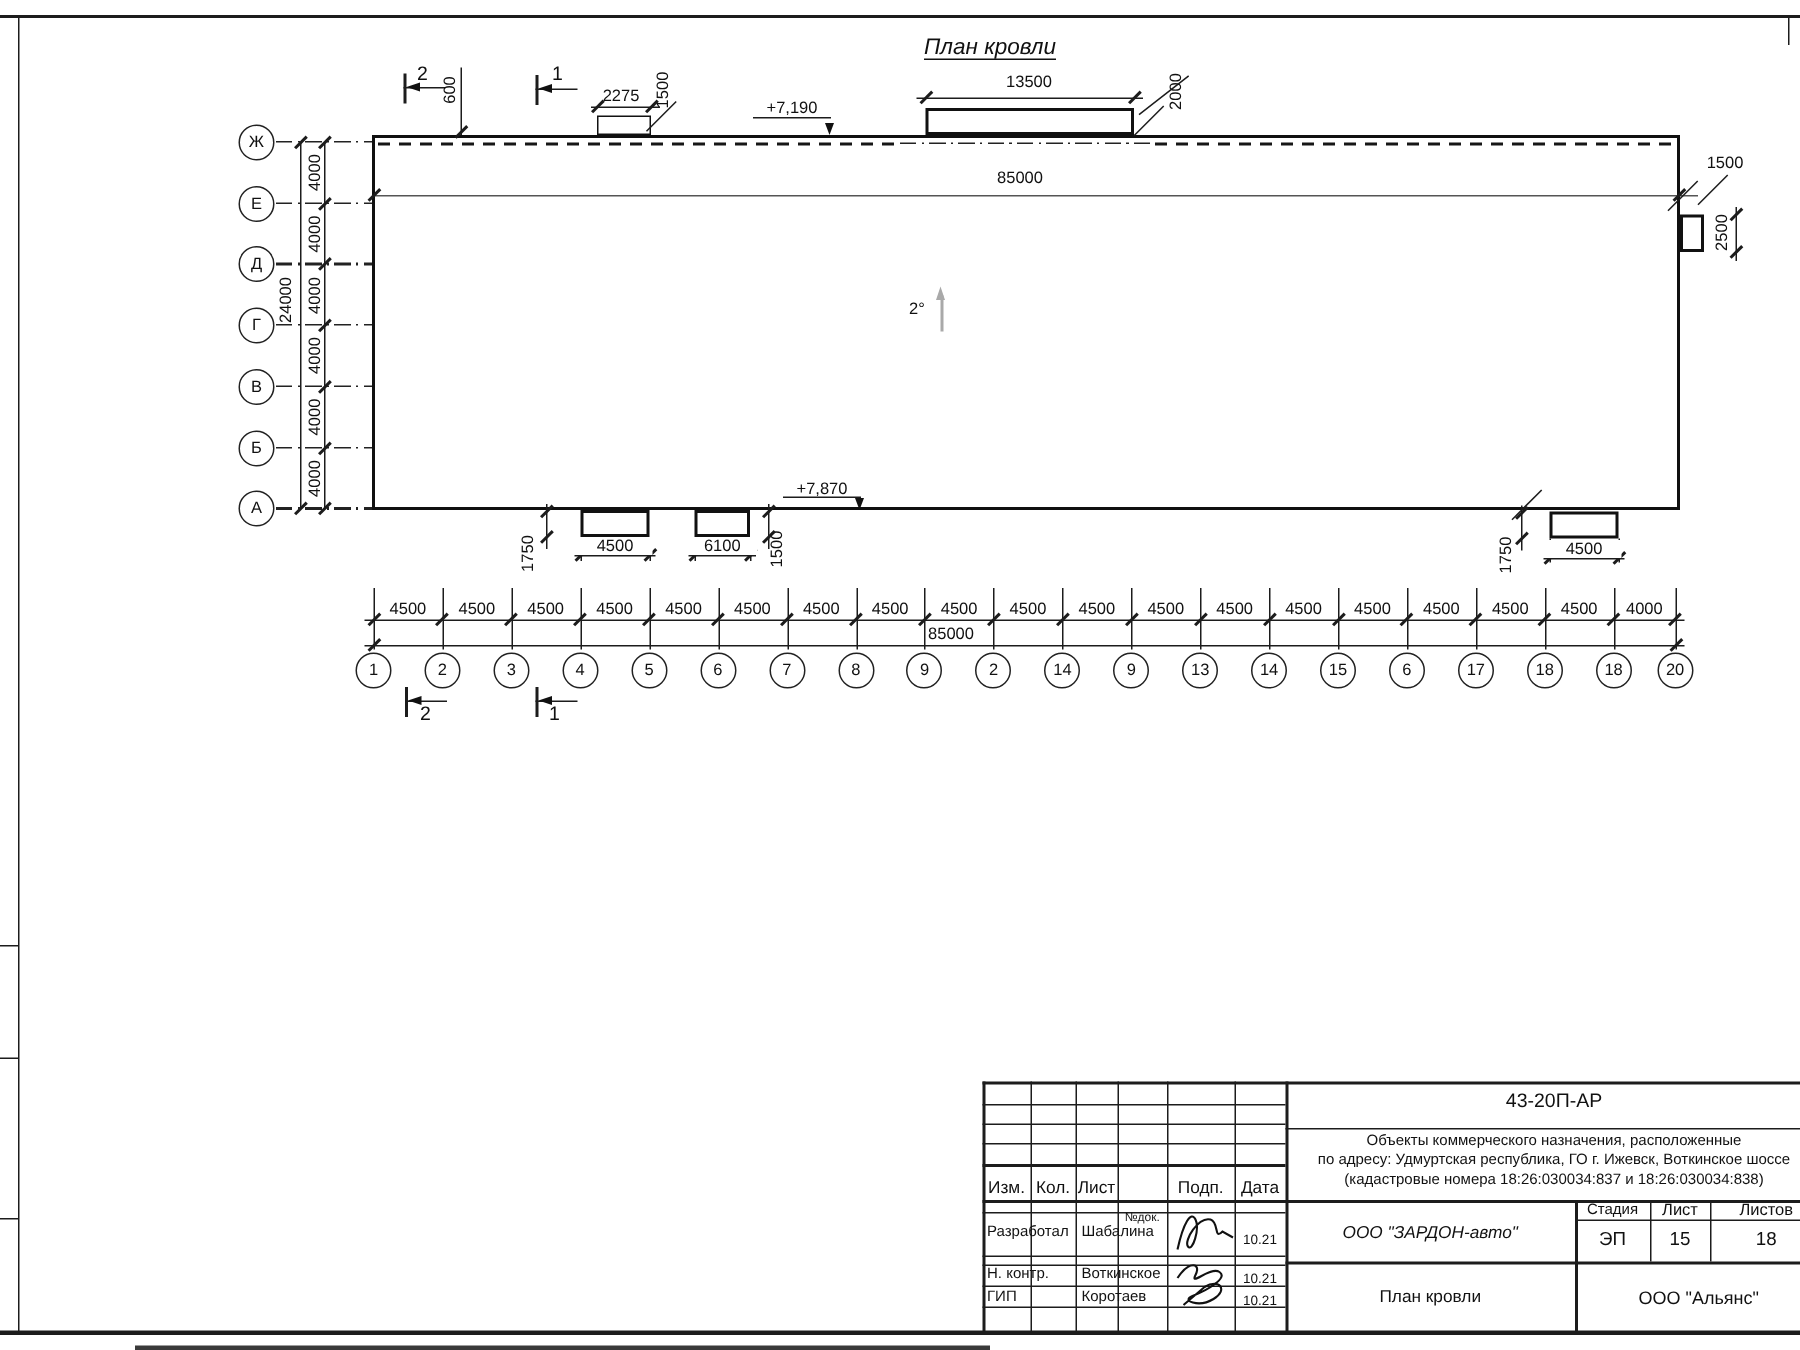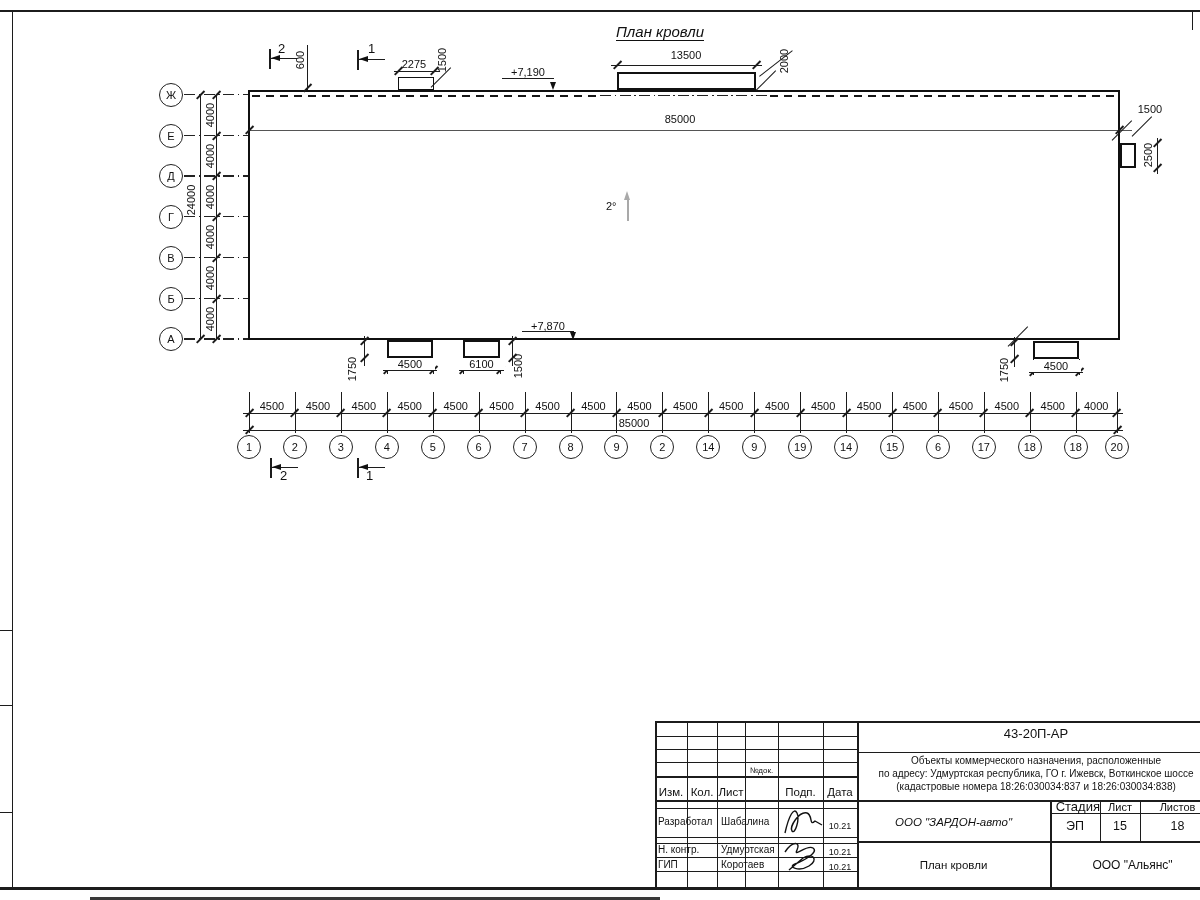--- a/index.html
+++ b/index.html
@@ -182,43 +182,43 @@
   <div class="vl" style="left:1140px;top:800px;height:41px;"></div>
 
   <div class="tb ctr" style="left:857px;top:728px;width:358px;font-size:13px;">43-20П-АР</div>
   <div class="tb ctr" style="left:857px;top:755px;width:358px;">Объекты коммерческого назначения, расположенные</div>
   <div class="tb ctr" style="left:857px;top:768px;width:358px;">по адресу: Удмуртская республика, ГО г. Ижевск, Воткинское шоссе</div>
   <div class="tb ctr" style="left:857px;top:781px;width:358px;">(кадастровые номера 18:26:030034:837 и 18:26:030034:838)</div>
 
   <div class="tb ctr" style="left:655px;top:786px;width:32px;font-size:11.5px;">Изм.</div>
   <div class="tb ctr" style="left:687px;top:786px;width:30px;font-size:11.5px;">Кол.</div>
   <div class="tb ctr" style="left:717px;top:786px;width:28px;font-size:11.5px;">Лист</div>
-  <div class="tb ctr" style="left:745px;top:765px;width:33px;font-size:8px;">№док.</div>
+  <div class="tb ctr" style="left:745px;top:806px;width:33px;font-size:8px;">№док.</div>
   <div class="tb ctr" style="left:778px;top:786px;width:45px;font-size:11.5px;">Подп.</div>
   <div class="tb ctr" style="left:823px;top:786px;width:34px;font-size:11.5px;">Дата</div>
 
   <div class="tb" style="left:658px;top:816px;">Разработал</div>
   <div class="tb" style="left:721px;top:816px;">Шабалина</div>
   <div class="tb ctr" style="left:824px;top:820px;width:32px;font-size:9px;">10.21</div>
   <div class="tb" style="left:658px;top:844px;">Н. контр.</div>
-  <div class="tb" style="left:721px;top:844px;">Удмуртская</div>
+  <div class="tb" style="left:721px;top:844px;">Воткинское</div>
   <div class="tb ctr" style="left:824px;top:846px;width:32px;font-size:9px;">10.21</div>
   <div class="tb" style="left:658px;top:859px;">ГИП</div>
   <div class="tb" style="left:721px;top:859px;">Коротаев</div>
   <div class="tb ctr" style="left:824px;top:861px;width:32px;font-size:9px;">10.21</div>
 
   <svg style="position:absolute;left:781px;top:805px;" width="44" height="34" viewBox="0 0 44 34">
     <path d="M4,28 C8,10 13,2 16,8 C19,14 14,30 11,26 C8,22 18,6 26,8 C32,10 28,22 34,16 L41,20" fill="none" stroke="#111" stroke-width="1.4"></path>
   </svg>
   <svg style="position:absolute;left:779px;top:838px;" width="48" height="38" viewBox="0 0 48 38">
     <path d="M6,14 C14,2 22,4 18,12 C14,20 28,6 34,10 C40,14 26,22 16,26 C8,29 20,34 30,28 C40,22 34,14 24,20 L10,32" fill="none" stroke="#111" stroke-width="1.4"></path>
   </svg>
 
   <div class="tb ctr" style="left:857px;top:816px;width:193px;font-size:11.5px;font-style:italic;">ООО "ЗАРДОН-авто"</div>
-  <div class="tb ctr" style="left:1050px;top:801px;width:50px;font-size:13px;text-align:right;">Стадия</div>
+  <div class="tb ctr" style="left:1050px;top:801px;width:50px;font-size:10px;">Стадия</div>
   <div class="tb ctr" style="left:1100px;top:801px;width:40px;font-size:11px;">Лист</div>
   <div class="tb ctr" style="left:1140px;top:801px;width:75px;font-size:11px;">Листов</div>
   <div class="tb ctr" style="left:1050px;top:820px;width:50px;font-size:12.5px;">ЭП</div>
   <div class="tb ctr" style="left:1100px;top:820px;width:40px;font-size:12.5px;">15</div>
   <div class="tb ctr" style="left:1140px;top:820px;width:75px;font-size:12.5px;">18</div>
   <div class="tb ctr" style="left:857px;top:859px;width:193px;font-size:11.5px;">План кровли</div>
   <div class="tb ctr" style="left:1050px;top:859px;width:165px;font-size:12px;">ООО "Альянс"</div>
 
 <div class="circ" style="left: 159px; top: 83px;">Ж</div>
     <div class="ddot" style="left: 184px; top: 94px; width: 64px;"></div>
@@ -278,21 +278,21 @@
     <div class="sl" style="left: 656.87px; top: 412px;"></div>
     <div class="circ" style="left: 650.37px; top: 435px;">2</div>
     <div class="vl" style="left: 708.3px; top: 392px; height: 41px;"></div>
     <div class="sl" style="left: 702.8px; top: 412px;"></div>
     <div class="circ" style="left: 696.3px; top: 435px;">14</div>
     <div class="vl" style="left: 754.23px; top: 392px; height: 41px;"></div>
     <div class="sl" style="left: 748.73px; top: 412px;"></div>
     <div class="circ" style="left: 742.23px; top: 435px;">9</div>
     <div class="vl" style="left: 800.16px; top: 392px; height: 41px;"></div>
     <div class="sl" style="left: 794.66px; top: 412px;"></div>
-    <div class="circ" style="left: 788.16px; top: 435px;">19</div>
+    <div class="circ" style="left: 788.16px; top: 435px;">13</div>
     <div class="vl" style="left: 846.09px; top: 392px; height: 41px;"></div>
     <div class="sl" style="left: 840.59px; top: 412px;"></div>
     <div class="circ" style="left: 834.09px; top: 435px;">14</div>
     <div class="vl" style="left: 892.02px; top: 392px; height: 41px;"></div>
     <div class="sl" style="left: 886.52px; top: 412px;"></div>
     <div class="circ" style="left: 880.02px; top: 435px;">15</div>
     <div class="vl" style="left: 937.95px; top: 392px; height: 41px;"></div>
     <div class="sl" style="left: 932.45px; top: 412px;"></div>
     <div class="circ" style="left: 925.95px; top: 435px;">6</div>
     <div class="vl" style="left: 983.88px; top: 392px; height: 41px;"></div>

